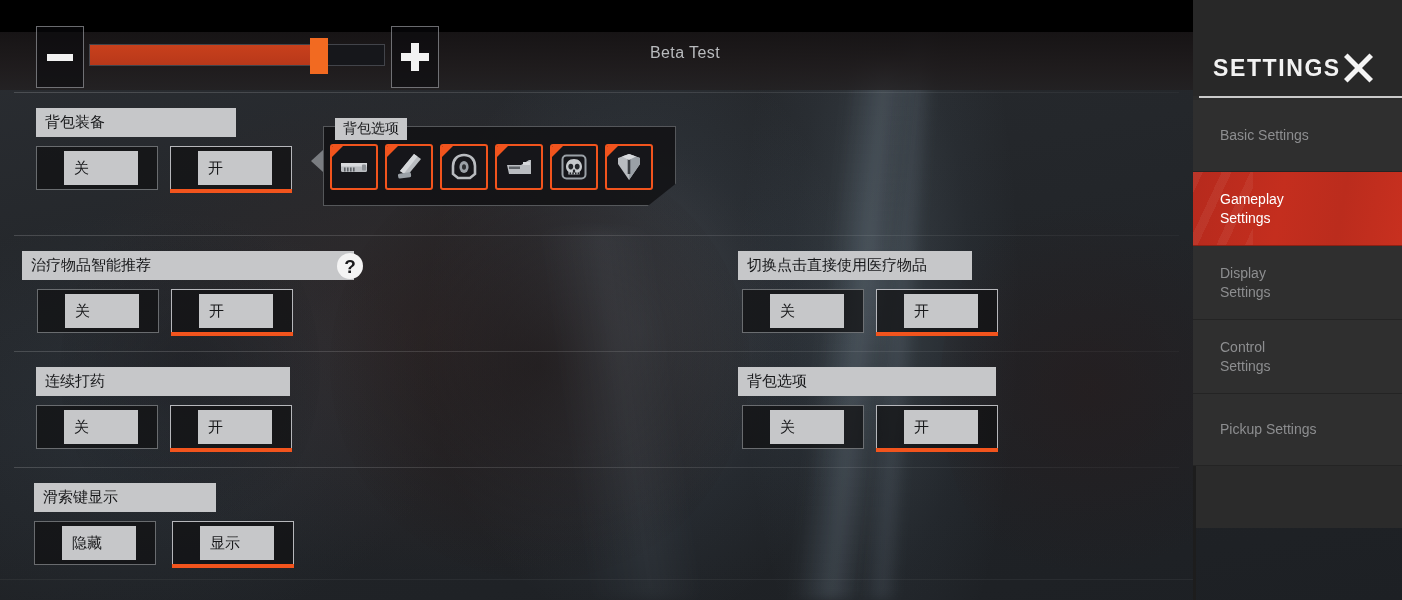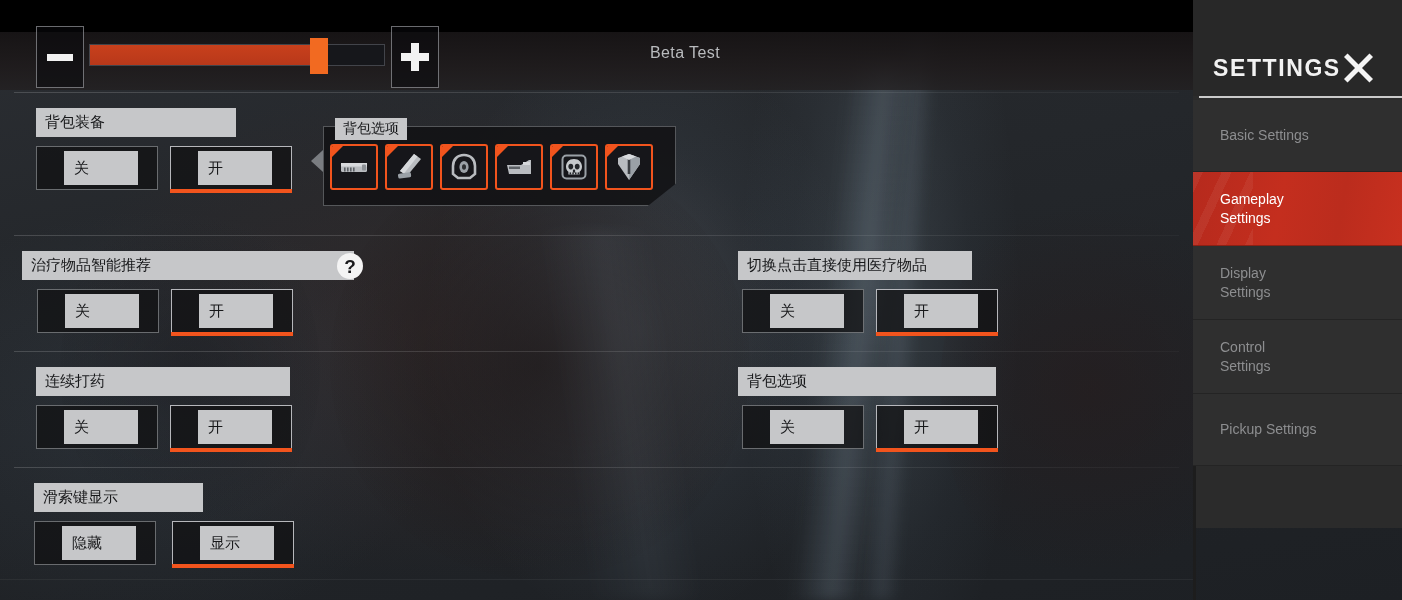--- a/index.html
+++ b/index.html
@@ -430,21 +430,21 @@
         <div class="toggle" style="margin-left:4px;">
           <span class="pill">关</span>
         </div>
         <div class="toggle active">
           <span class="pill">开</span>
         </div>
       </div>
     </div>
 
     <div class="setting" style="left:34px; top:391px;">
-      <div class="set-label" style="width:169px;">滑索键显示</div>
+      <div class="set-label" style="width:182px;">滑索键显示</div>
       <div class="toggles">
         <div class="toggle">
           <span class="pill">隐藏</span>
         </div>
         <div class="toggle active" style="margin-left:4px;">
           <span class="pill">显示</span>
         </div>
       </div>
     </div>
 

